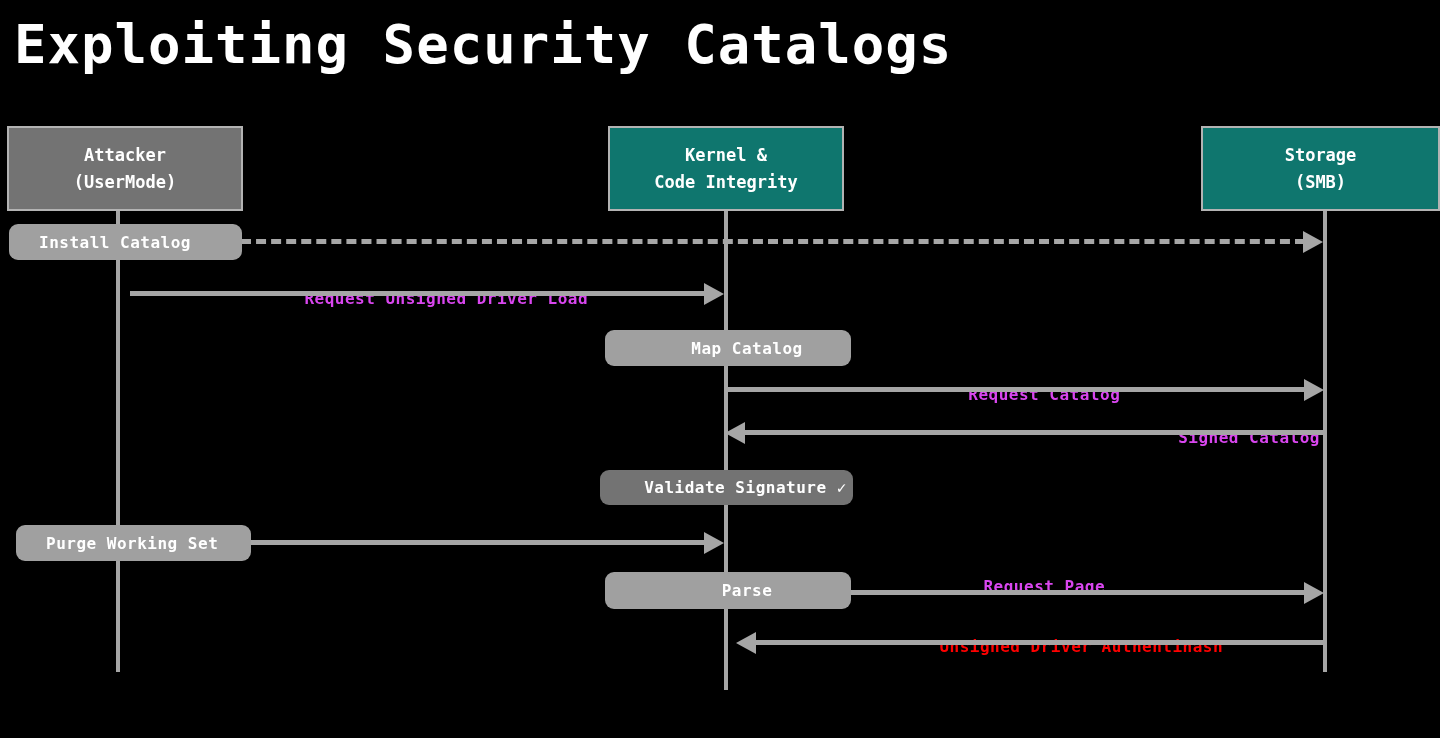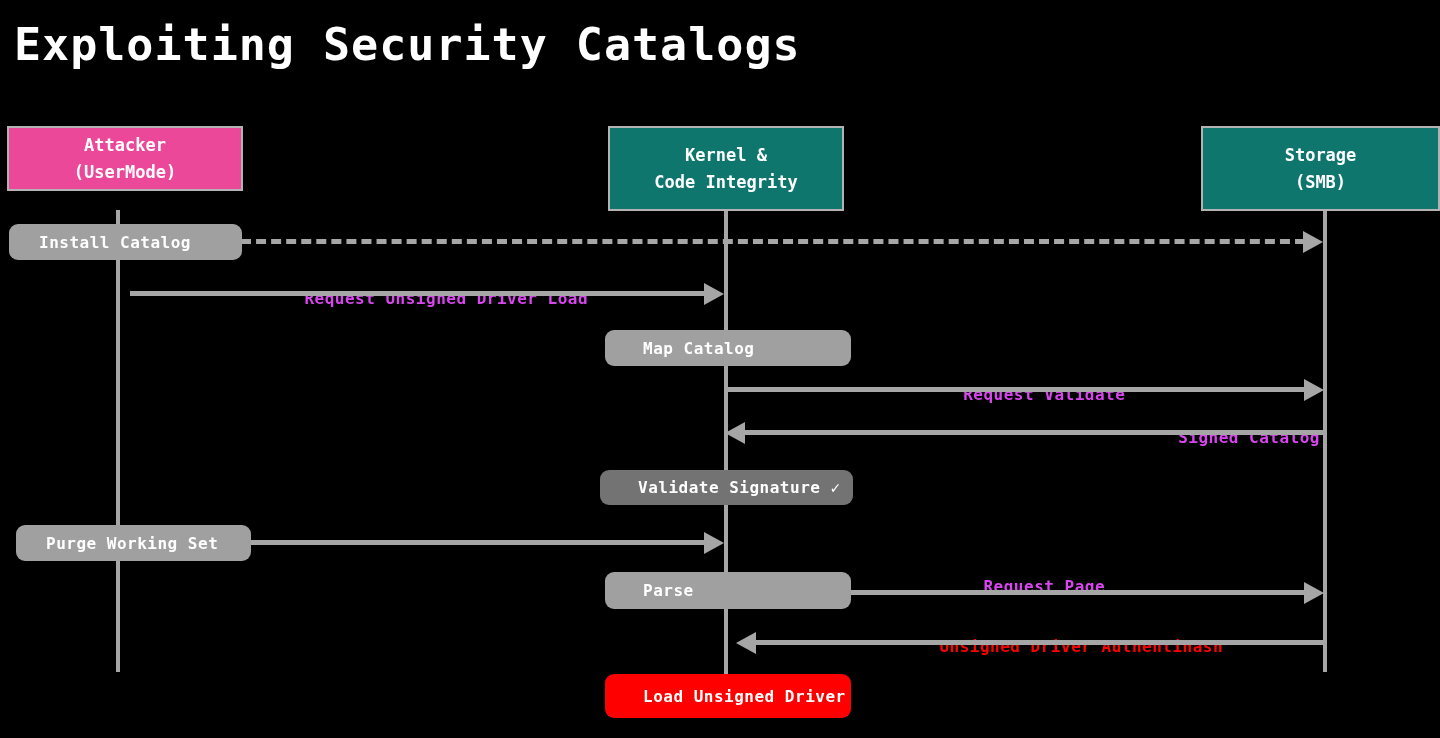--- a/index.html
+++ b/index.html
@@ -19,21 +19,21 @@
     height: 738px;
     background: #000000;
   }
 
   
   #diagram-title {
     position: absolute;
     left: 14px;
     top: 8px;
     font-family: "DejaVu Sans Mono", "Liberation Mono", monospace;
-    font-size: 45px;
+    font-size: 54px;
     font-weight: bold;
     color: #ffffff;
     letter-spacing: 1px;
     white-space: pre;
     line-height: 74px;
   }
 
   
   .lifeline {
     position: absolute;
@@ -64,20 +64,21 @@
   .note {
     position: absolute;
     box-sizing: border-box;
     border-radius: 9px;
     color: #ffffff;
     font-family: "DejaVu Sans Mono", "Liberation Mono", monospace;
     font-size: 16px;
     font-weight: bold;
     display: flex;
     align-items: center;
+    justify-content: center;
     white-space: pre;
     letter-spacing: 0.5px;
     padding-left: 38px;
   }
   .note.gray  { background: #a0a0a0; }
   .note.green { background: #737373; }
   .note.red   { background: #ff0000; }
   .note.left  { justify-content: flex-start; padding-left: 30px; align-items: center; }
 
   
@@ -117,21 +118,21 @@
 <body>
 
 <div id="stage">
 
   <div id="diagram-title">Exploiting Security Catalogs</div>
 
   <div class="lifeline" style="left:116px; top:210px; height:462px;"></div>
   <div class="lifeline" style="left:724px; top:210px; height:480px;"></div>
   <div class="lifeline" style="left:1323px; top:210px; height:462px;"></div>
 
-  <div class="participant" style="left:7px; top:126px; width:236px; height:65px; background:#ec4899;">
+  <div class="participant" style="left:7px; top:126px; width:236px; height:85px; background:#737373;">
     <span class="pline">Attacker</span>
     <span class="pline">(UserMode)</span>
   </div>
 
   <div class="participant" style="left:608px; top:126px; width:236px; height:85px; background:#0f766e;text-align:right;">
     <span class="pline">Kernel &amp;</span>
     <span class="pline">Code Integrity</span>
   </div>
 
   <div class="participant" style="left:1201px; top:126px; width:239px; height:85px; background:#0f766e;">
@@ -149,21 +150,21 @@
     <span>Request Unsigned Driver Load</span>
   </div>
   <div class="msg" style="left:130px; top:291px; width:576px;"></div>
   <div class="arrowhead right" style="left:704px; top:283px;"></div>
 
   <div class="note gray" style="left:605px; top:330px; width:246px; height:36px;">
     <span>Map Catalog</span>
   </div>
 
   <div class="msg-label" style="left:728px; top:366px; width:592px;">
-    <span>Request Validate</span>
+    <span>Request Catalog</span>
   </div>
   <div class="msg" style="left:728px; top:387px; width:578px;"></div>
   <div class="arrowhead right" style="left:1304px; top:379px;"></div>
 
   <div class="msg-label" style="left:728px; top:409px; width:592px;text-align:right;">
     <span>Signed Catalog</span>
   </div>
   <div class="msg" style="left:743px; top:430px; width:582px;"></div>
   <div class="arrowhead left" style="left:725px; top:422px;"></div>
 
@@ -185,17 +186,14 @@
   <div class="note gray" style="left:605px; top:572px; width:246px; height:37px;">
     <span>Parse</span>
   </div>
 
   <div class="msg-label danger" style="left:765px; top:618px; width:592px;">
     <span>Unsigned Driver Authentihash</span>
   </div>
   <div class="msg" style="left:755px; top:640px; width:570px;"></div>
   <div class="arrowhead left" style="left:736px; top:632px;"></div>
 
-  <div class="note red" style="left:605px; top:674px; width:246px; height:44px;">
-    <span>Load Unsigned Driver</span>
-  </div>
 
 </div>
 
 </body></html>

